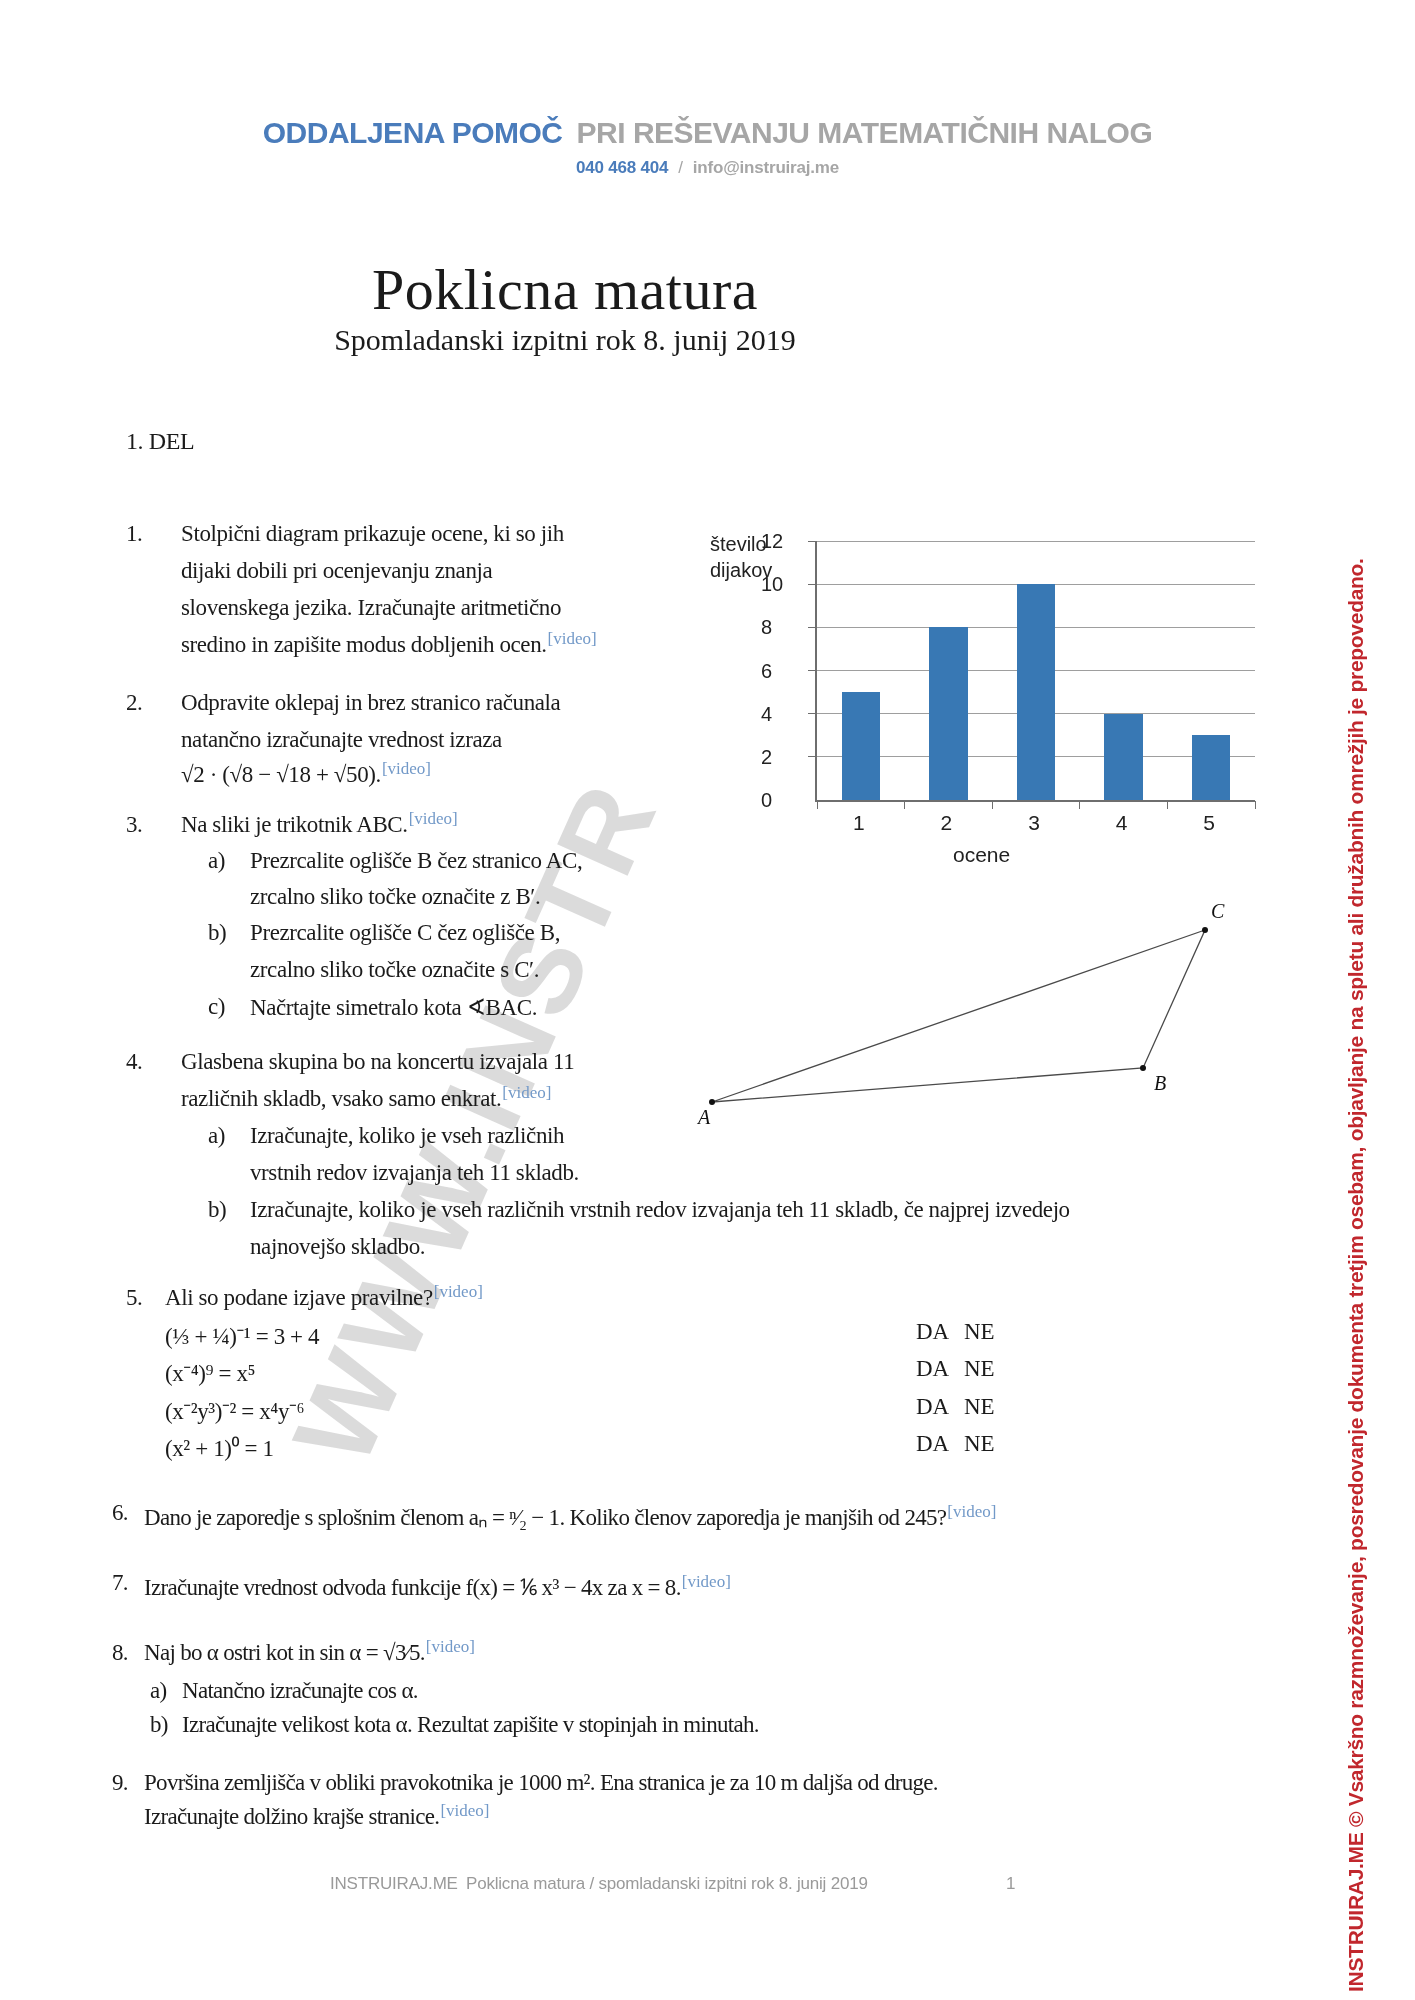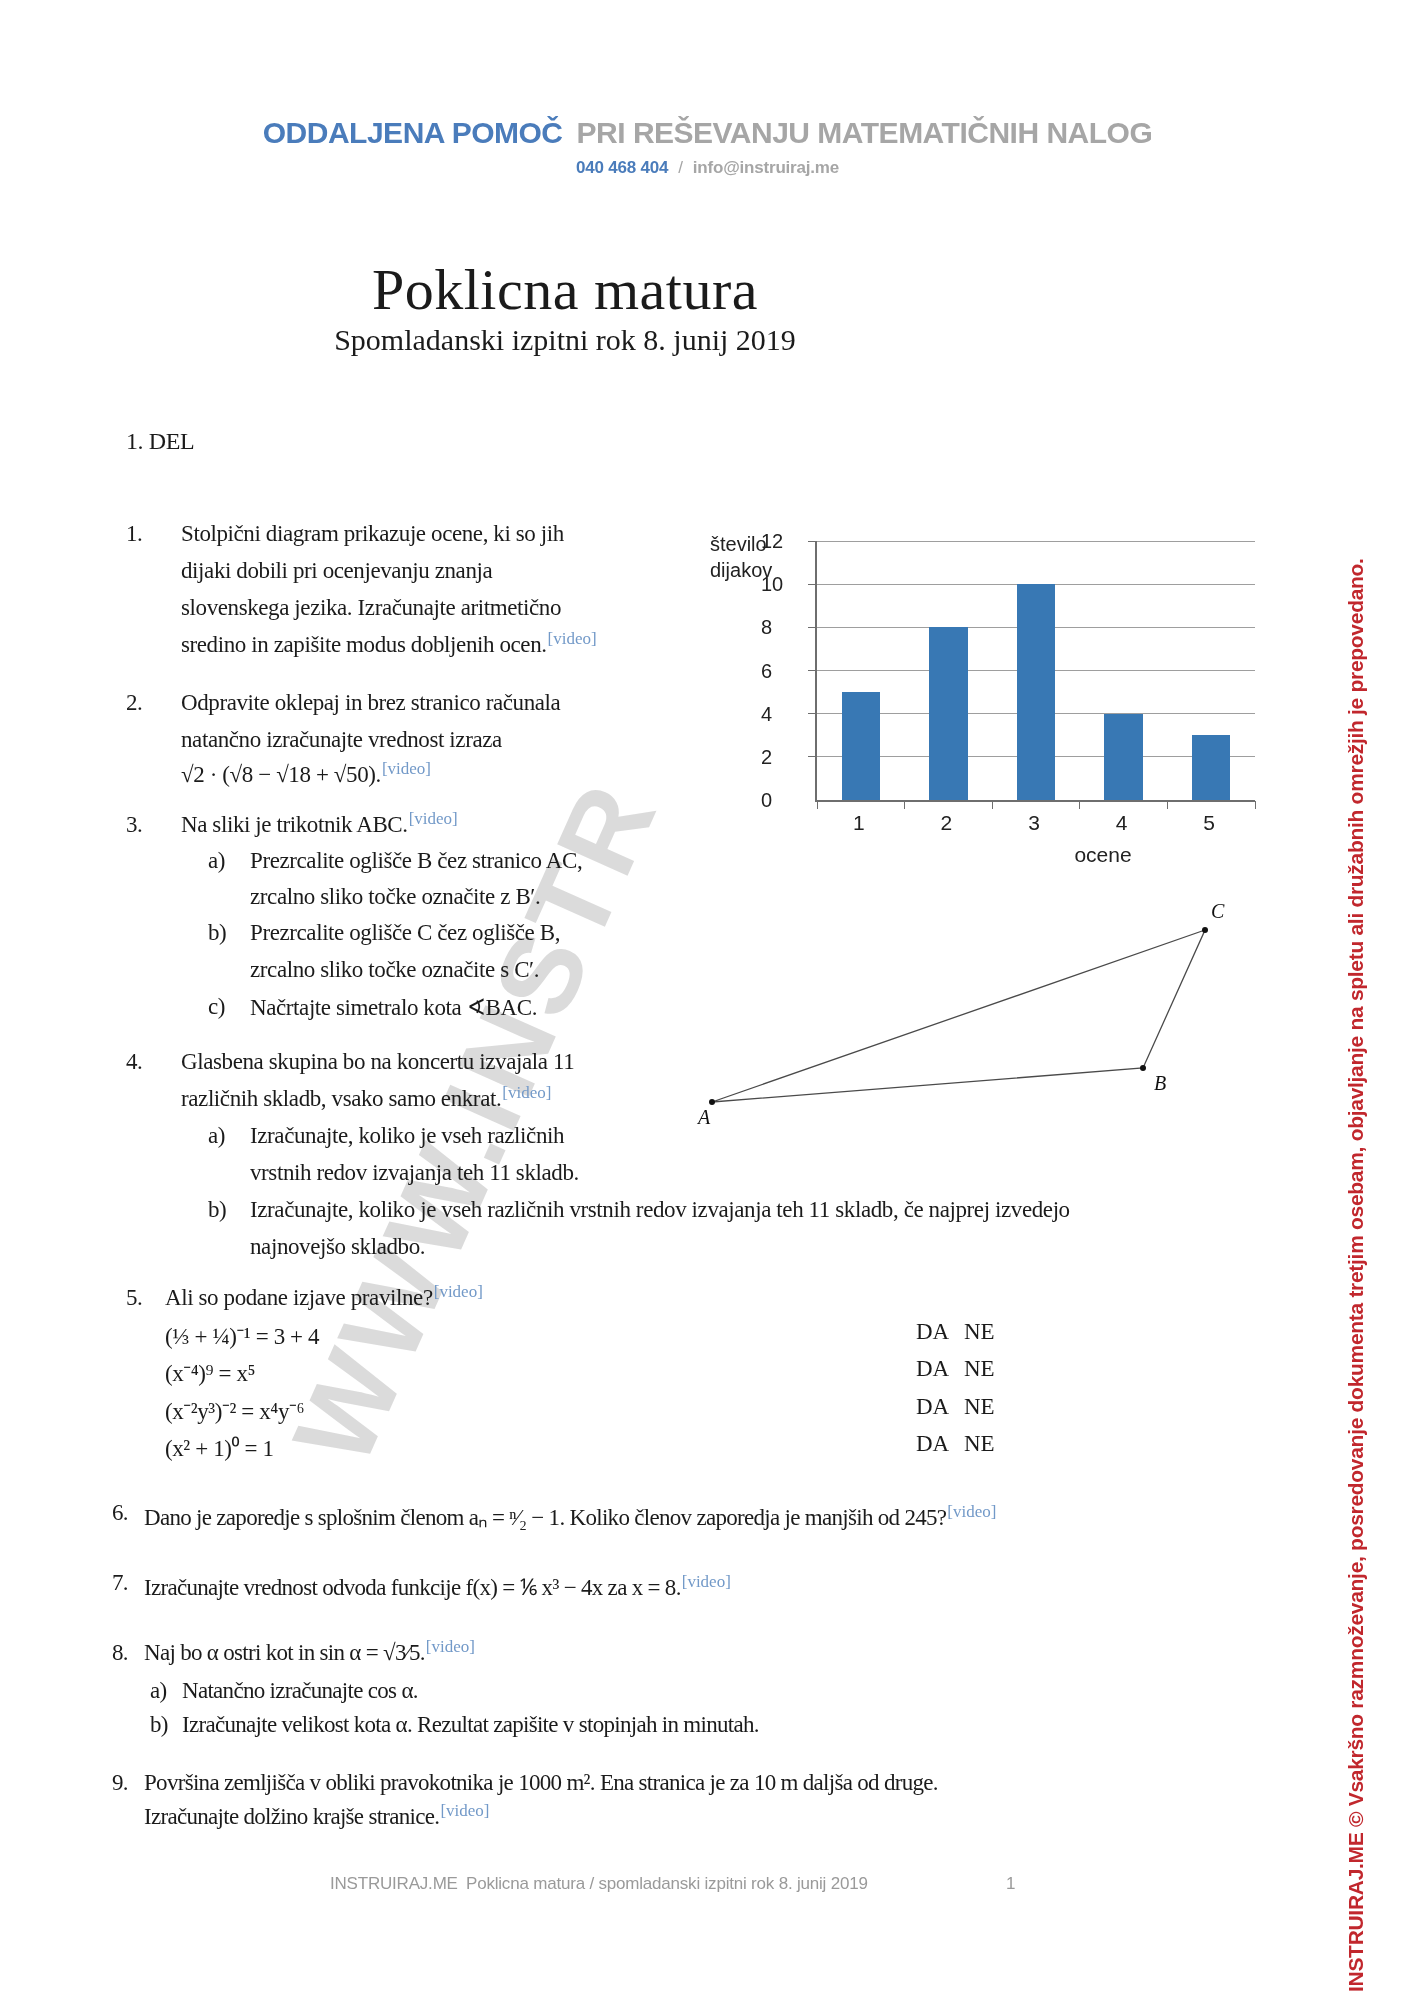--- a/index.html
+++ b/index.html
@@ -37,21 +37,21 @@
   .gridline { position:absolute; left:0; width:100%; height:1px; background:#9e9e9e; }
   .chart-yticks { position:absolute; left:55px; top:16px; width:50px; height:259px; }
   .ytick { position:absolute; right:8px; width:36px; font-size:20px;
            height:22px; line-height:22px; color:#222; }
   .ytickmark { position:absolute; left:-9px; width:7px; height:1px; background:#6e6e6e; }
   .bar-slot { position:absolute; bottom:0; height:100%; }
   .bar { position:absolute; bottom:0; left:28%; width:44%; background:#3878b4; z-index:2; }
   .xboundtick { position:absolute; bottom:-9px; width:1px; height:8px; background:#6e6e6e; }
   .chart-xlabels { position:absolute; left:115px; top:286px; width:438px; display:flex; }
   .xlab { flex:1; text-align:center; font-size:21px; color:#222; }
-  .chart-xaxis-title { position:absolute; top:318px; left:253px; width:300px; text-align:center;
+  .chart-xaxis-title { position:absolute; top:318px; left:253px; width:300px; text-align:left;
                        font-size:21px; color:#222; }
   
   .triangle-svg { position:absolute; left:680px; top:898px; z-index:2; }
   .vertex-label { font-family:"Liberation Serif", serif; font-style:italic; font-size:20px; fill:#111; }
   
   .da-ne { position:absolute; font-size:23px; letter-spacing:0; z-index:2; }
   
   .watermark { position:absolute; left:268px; top:1430px; transform:rotate(-66deg);
                transform-origin:0 0; font-family:"Liberation Sans", sans-serif;
                font-size:112px; font-weight:bold; letter-spacing:6px;

